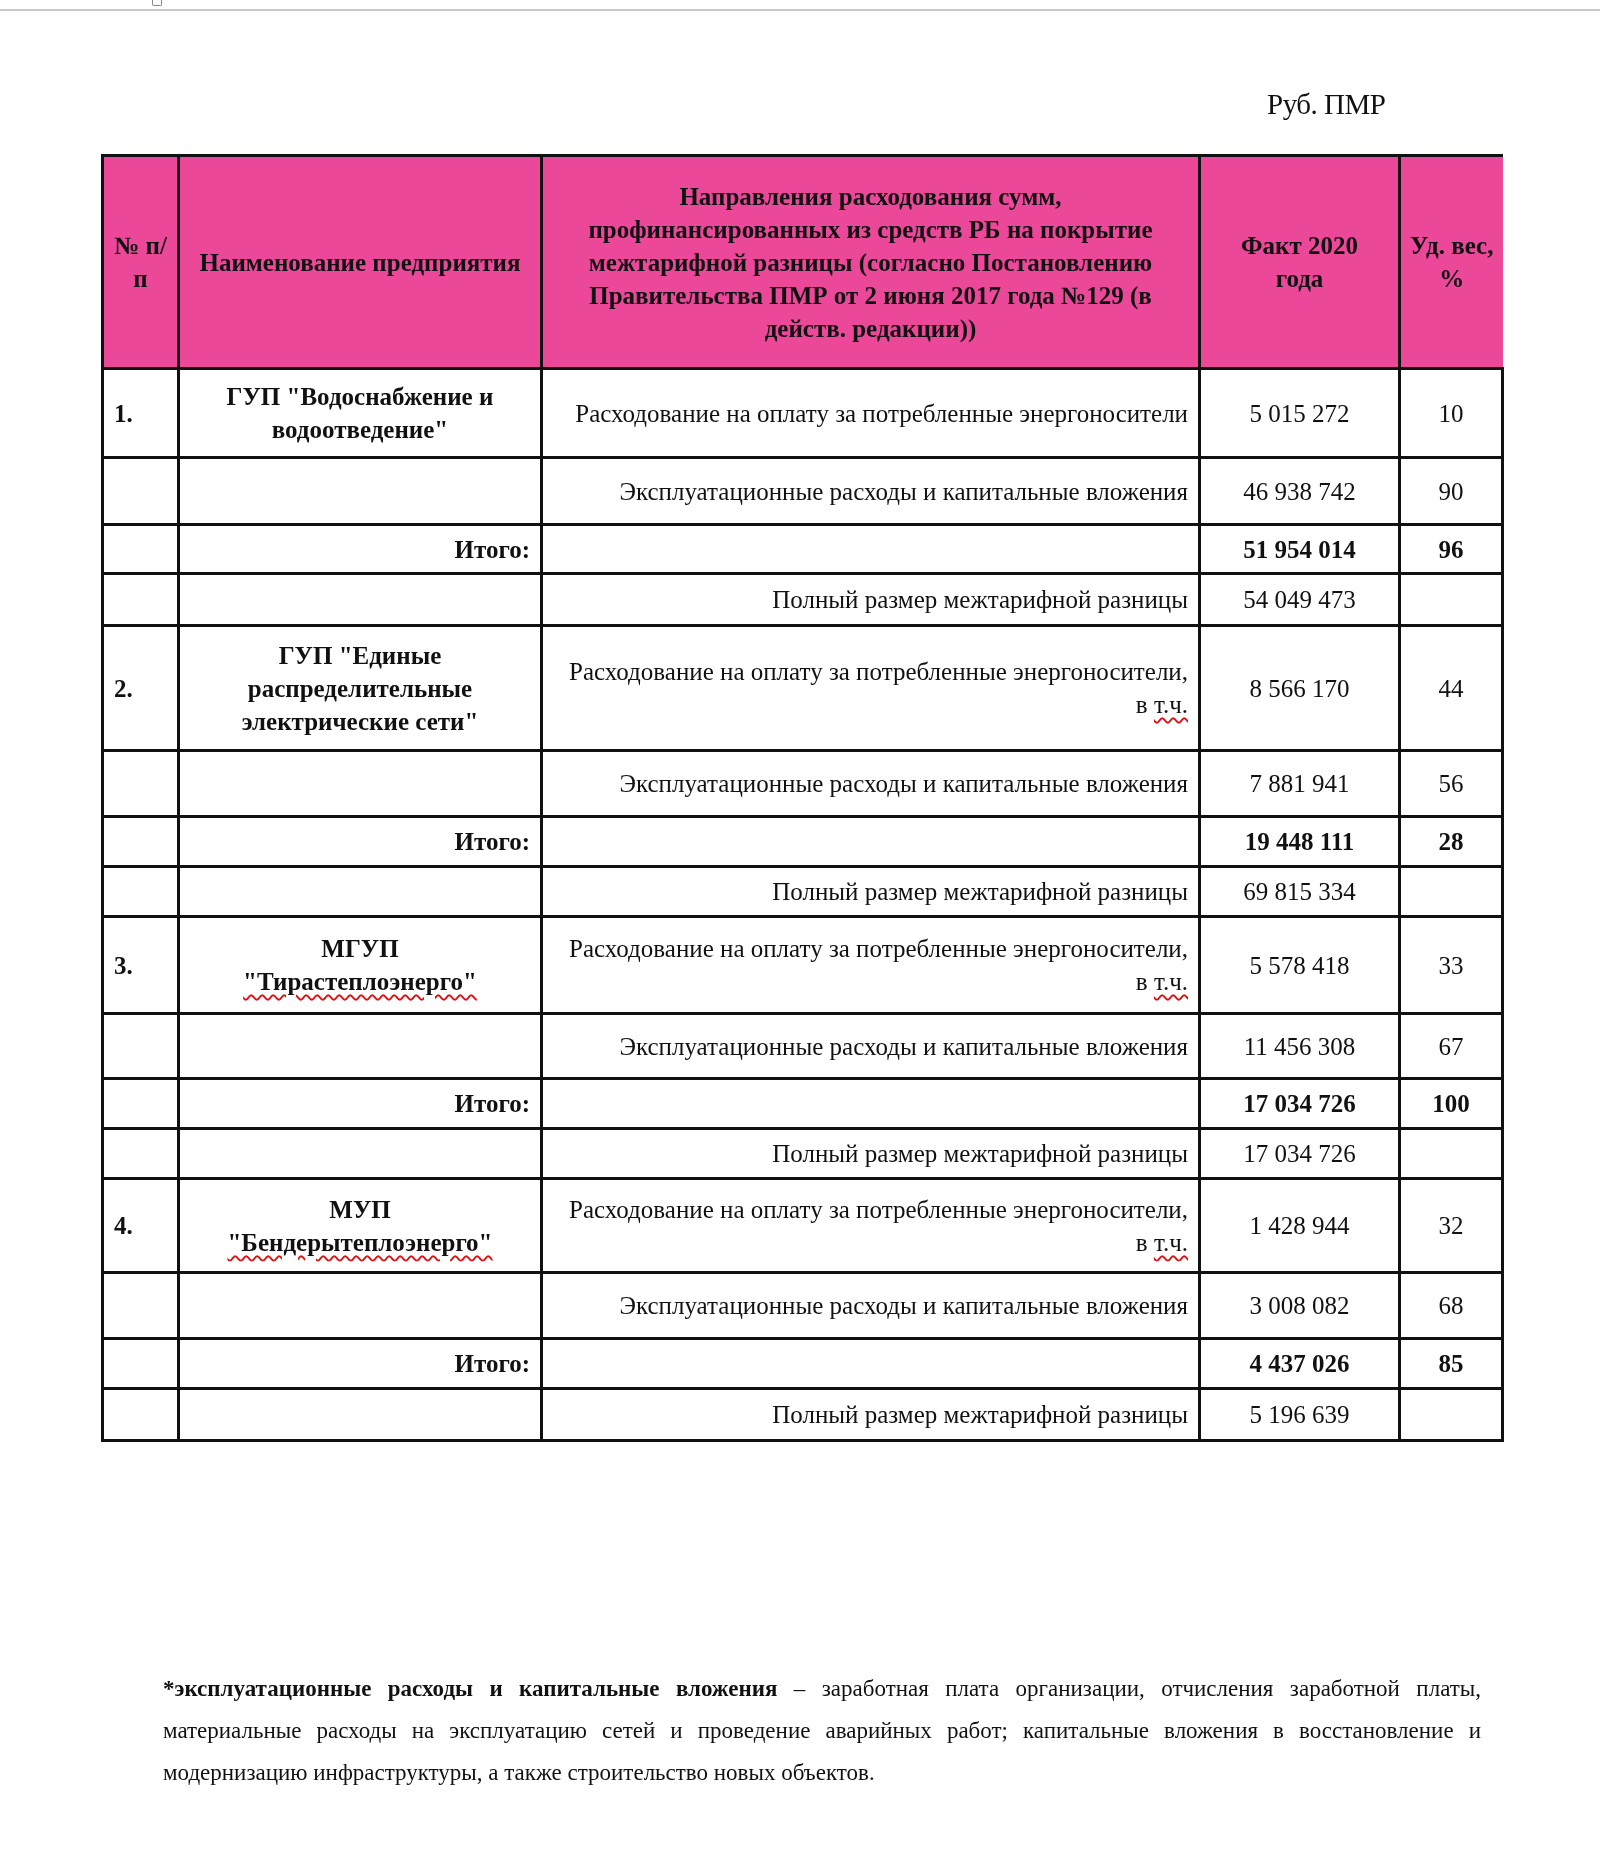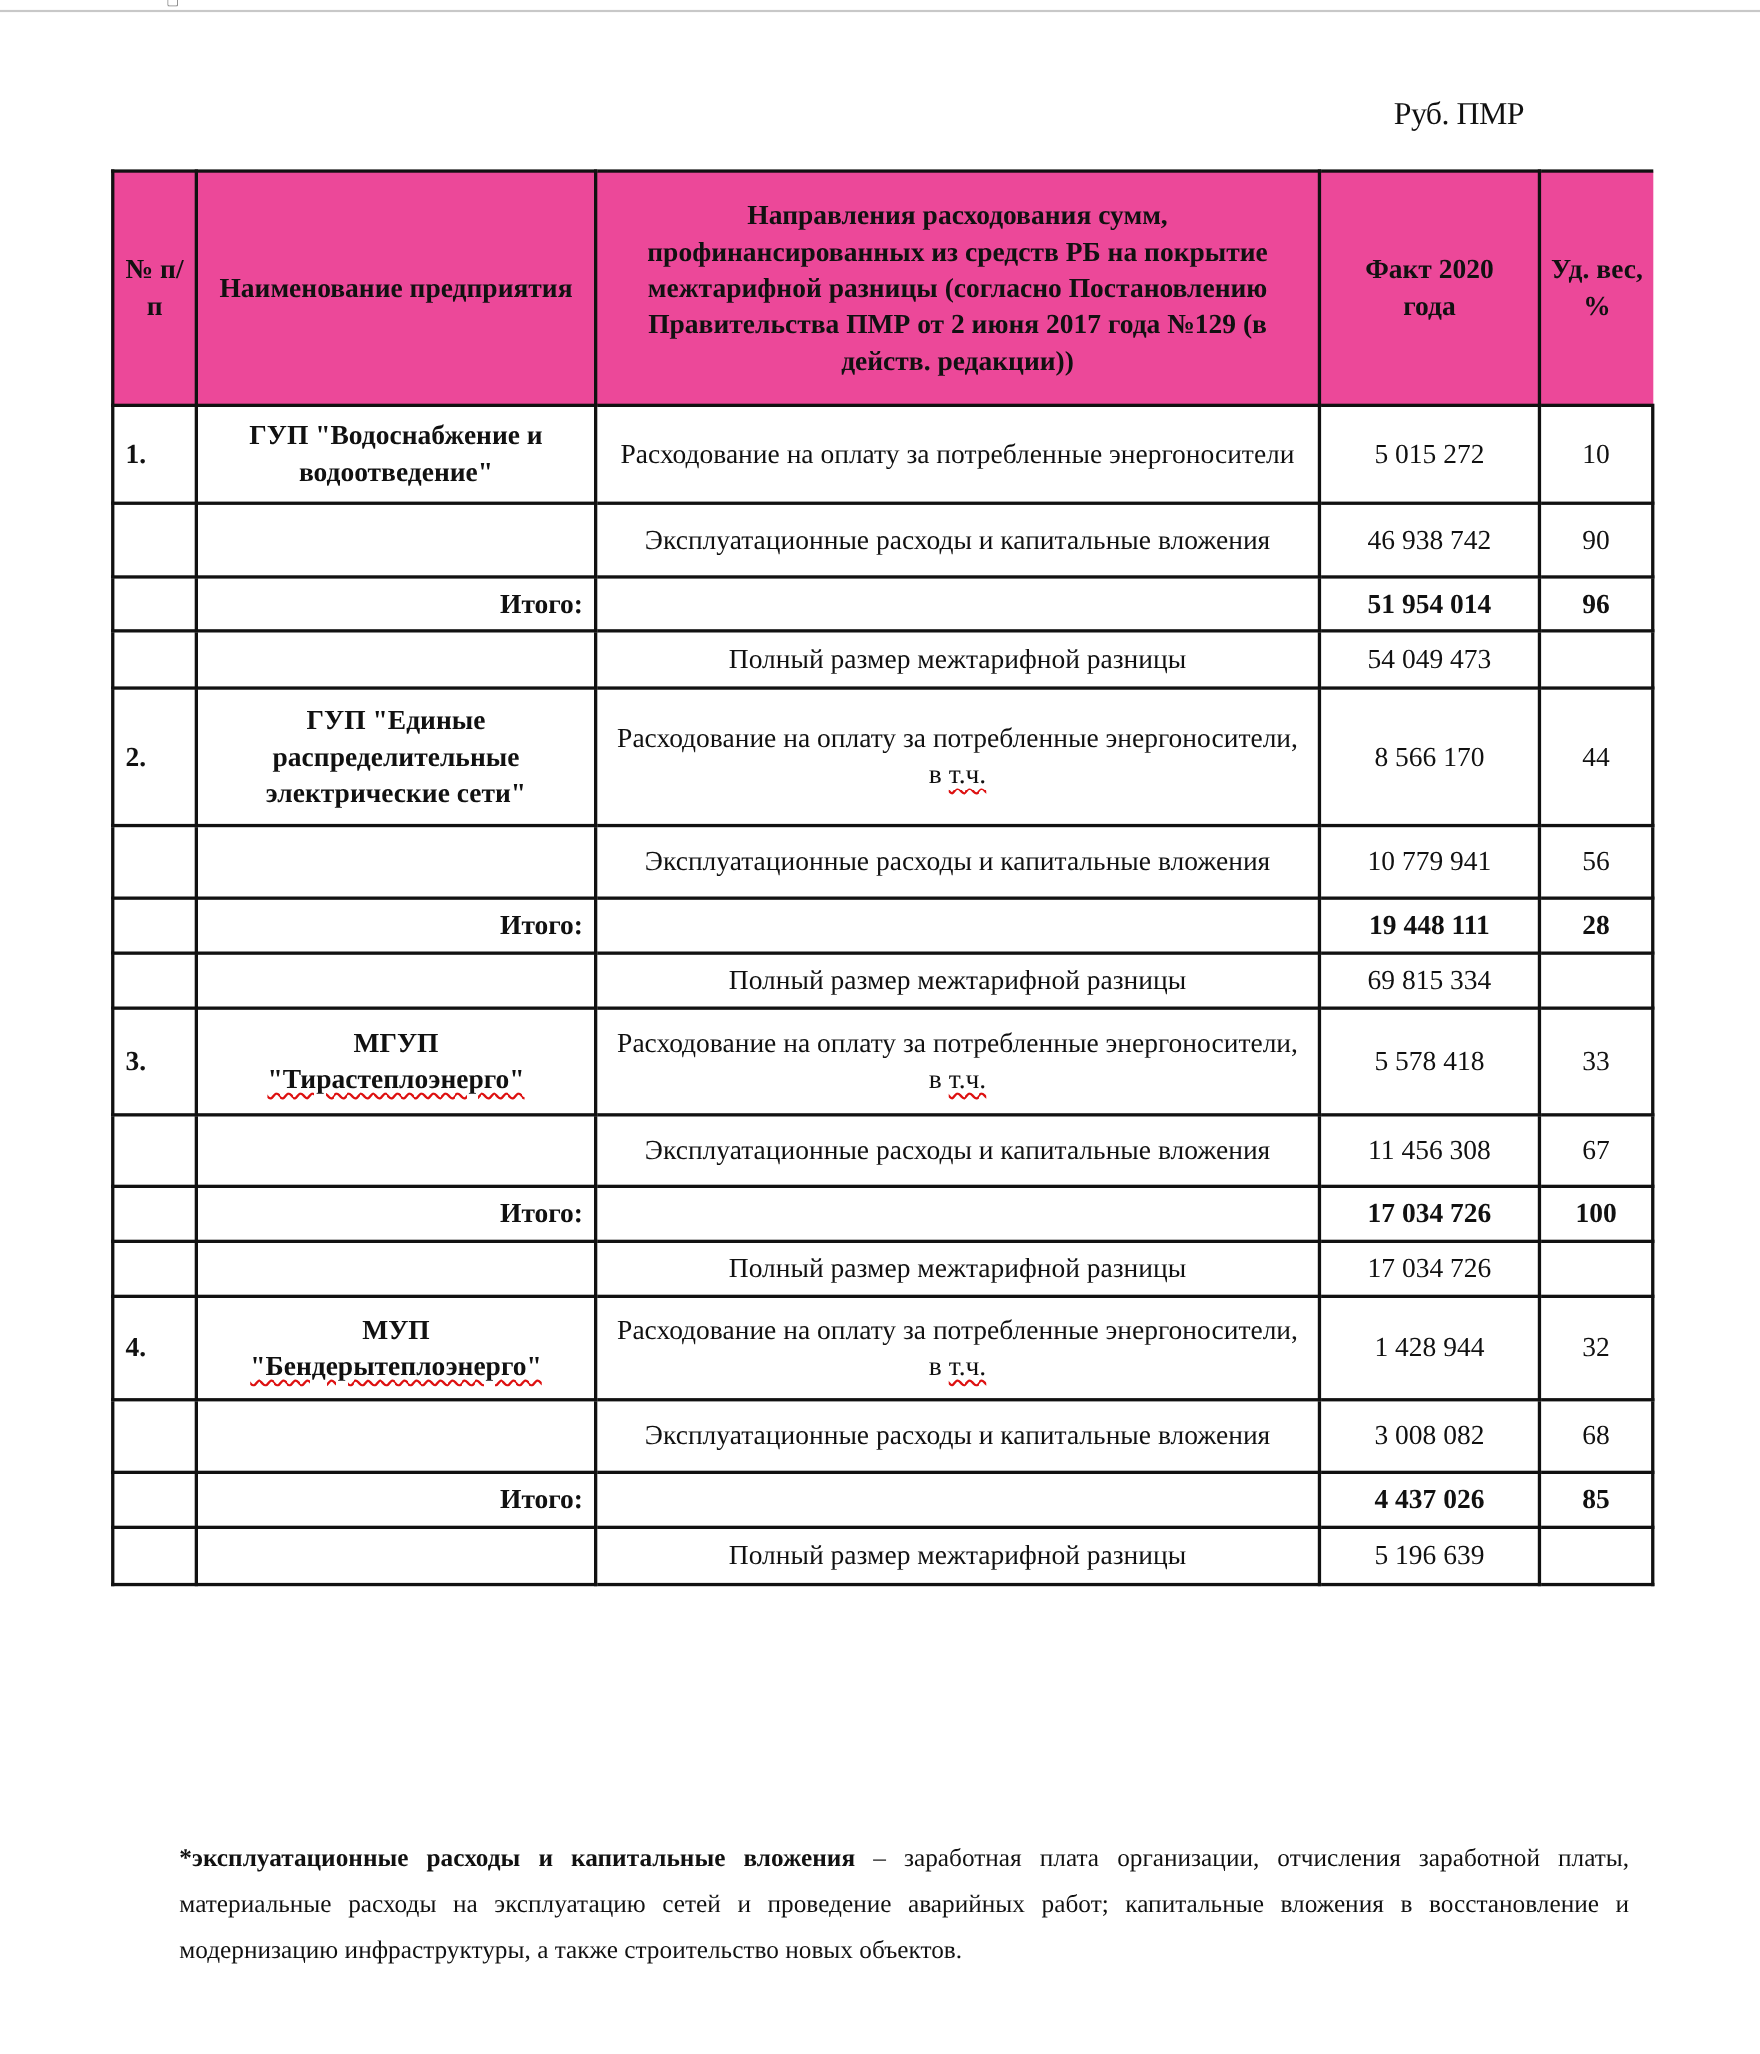--- a/index.html
+++ b/index.html
@@ -34,21 +34,21 @@
   table.report th {
     background: #ec4899; font-weight: bold; text-align: center; padding: 4px 8px;
     font-size: 25px; line-height: 33px;
   }
   table.report thead tr th:last-child { border-right: none; }
   .num-cell { text-align: center; }
   .idx-cell { text-align: left; font-weight: bold; padding-left: 12px; }
   .idx-top { vertical-align: top; padding-top: 6px; }
   .name-cell { text-align: center; font-weight: bold; padding: 0 6px; }
   .name-top { vertical-align: top; padding-top: 6px; }
-  .desc-cell { text-align: center; padding-left: 14px; margin-top: 38px; }
+  .desc-cell { text-align: right; padding-left: 14px; margin-top: 38px; }
   .itogo-cell { text-align: right; font-weight: bold; padding-right: 10px; vertical-align: bottom; padding-bottom: 2px; }
   .bold { font-weight: bold; }
   .total-label { text-align: left; font-weight: bold; padding-left: 16px; line-height: 33px; }
   .bottom-align { vertical-align: bottom; padding-bottom: 2px; }
   .top-align { vertical-align: top; padding-top: 4px; }
   .spell { text-decoration: underline wavy #d11; text-underline-offset: 4px; text-decoration-thickness: 1.5px; }
   .footnote {
     position: absolute; left: 163px; top: 1668px; width: 1318px;
     font-size: 23px; line-height: 42px; text-align: justify;
   }
@@ -115,21 +115,21 @@
       <td class="idx-cell">2.</td>
       <td class="name-cell"><span>ГУП </span><span>"Единые распределительные электрические сети"</span></td>
       <td class="desc-cell"><span>Расходование на оплату за потребленные энергоносители, в </span><span class="spell">т.ч.</span></td>
       <td class="num-cell">8 566 170</td>
       <td class="num-cell">44</td>
     </tr>
     <tr style="height:66px">
       <td></td>
       <td></td>
       <td class="desc-cell">Эксплуатационные расходы и капитальные вложения</td>
-      <td class="num-cell">10 779 941</td>
+      <td class="num-cell">7 881 941</td>
       <td class="num-cell">56</td>
     </tr>
     <tr style="height:50px">
       <td></td>
       <td class="itogo-cell">Итого:</td>
       <td></td>
       <td class="num-cell bold top-align">19 448 111</td>
       <td class="num-cell bold top-align">28</td>
     </tr>
     <tr style="height:50px">

